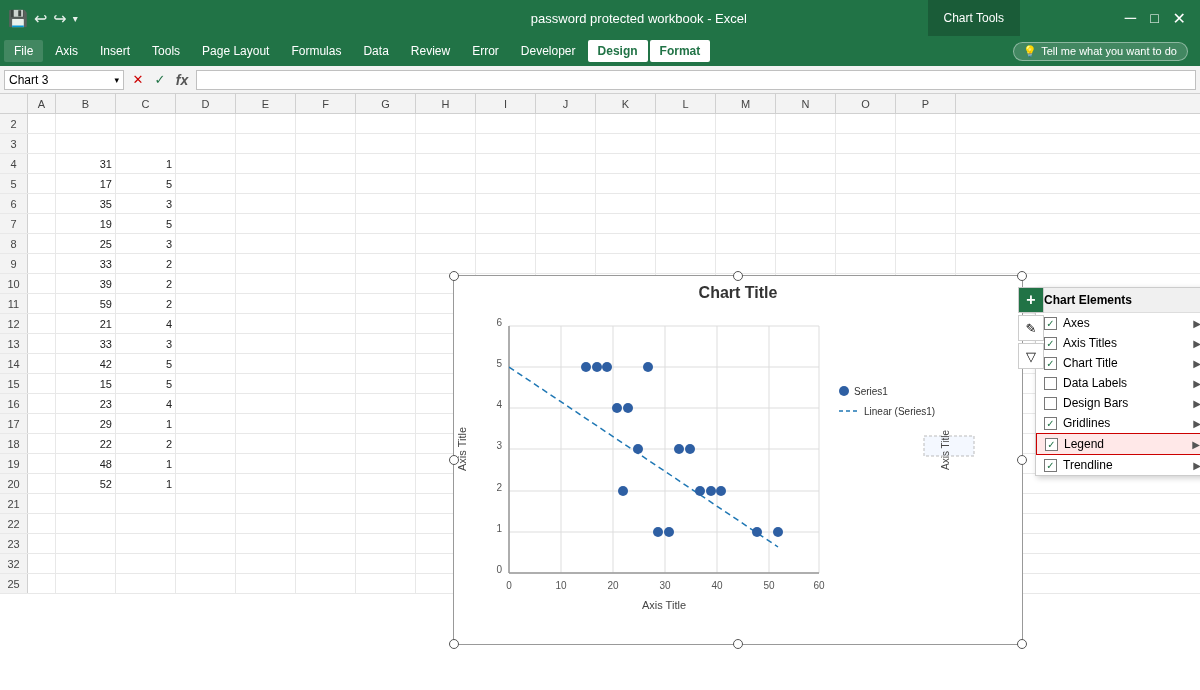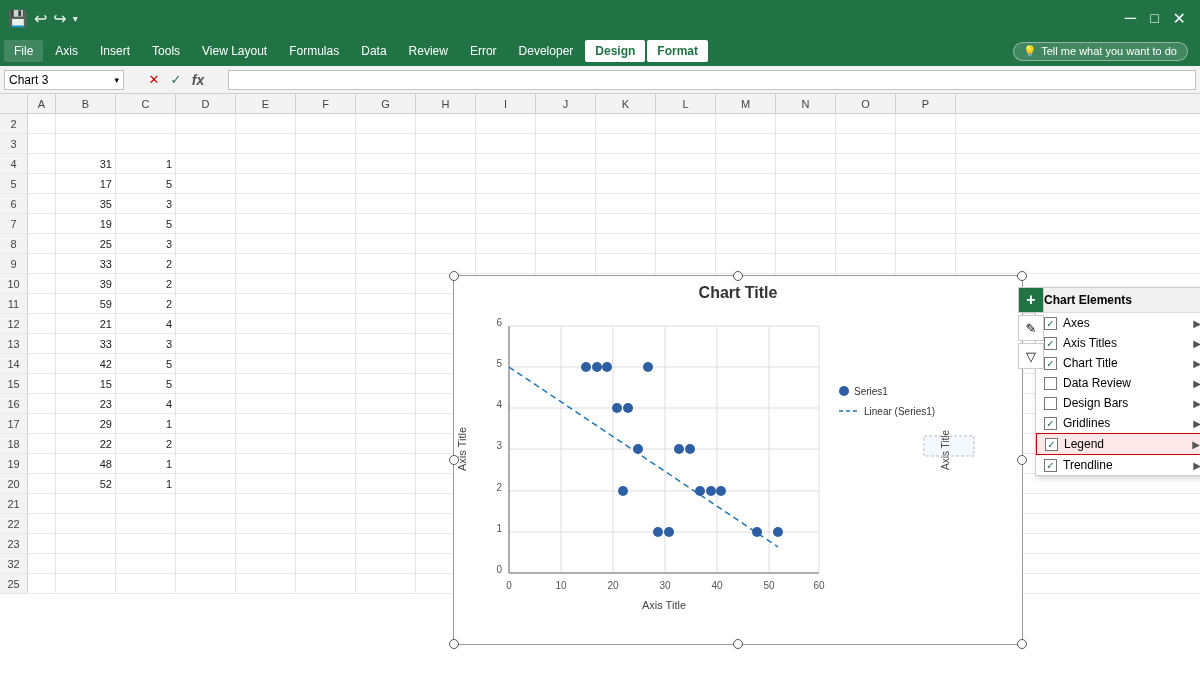--- a/index.html
+++ b/index.html
@@ -52,21 +52,21 @@
     }
 
     
     #formula-bar {
       background: #f3f3f3;
       border-bottom: 1px solid #d0d0d0;
       height: 28px;
       display: flex;
       align-items: center;
       padding: 0 4px;
-      gap: 20px;
+      gap: 4px;
     }
     .name-box {
       width: 120px;
       border: 1px solid #c0c0c0;
       background: white;
       height: 20px;
       font-size: 12px;
       padding: 0 4px;
       display: flex;
       align-items: center;
@@ -233,33 +233,37 @@
 
 <div style="position:relative; width:1200px; height:690px; overflow:hidden;">
 
   <div id="title-bar">
     <div class="title-bar-icons">
       <span>💾</span>
       <span>↩</span>
       <span>↪</span>
       <span style="font-size:10px;">▾</span>
     </div>
+    <div class="title-center">password protected workbook  -  Excel</div>
+    <div style="position:absolute;right:180px;top:0;height:36px;display:flex;align-items:center;background:#1a5c38;padding:0 16px;">
+      <span style="color:white;font-size:12px;">Chart Tools</span>
+    </div>
     <div style="position:absolute;right:0;top:0;height:36px;display:flex;align-items:center;gap:2px;padding:0 8px;">
       <span style="color:white;font-size:16px;cursor:pointer;padding:0 6px;">─</span>
       <span style="color:white;font-size:14px;cursor:pointer;padding:0 6px;">□</span>
       <span style="color:white;font-size:16px;cursor:pointer;padding:0 6px;">✕</span>
     </div>
   </div>
 
   <div id="menu-bar">
     <div class="menu-item" style="background:rgba(255,255,255,0.15);">File</div>
     <div class="menu-item">Axis</div>
     <div class="menu-item">Insert</div>
     <div class="menu-item">Tools</div>
-    <div class="menu-item">View Layout</div>
+    <div class="menu-item">Page Layout</div>
     <div class="menu-item">Formulas</div>
     <div class="menu-item">Data</div>
     <div class="menu-item">Review</div>
     <div class="menu-item">Error</div>
     <div class="menu-item">Developer</div>
     <div class="menu-item active" style="background:white;color:#217346;font-weight:bold;">Design</div>
     <div class="menu-item active" style="background:white;color:#217346;font-weight:bold;">Format</div>
     <div class="tell-me">
       <span>💡</span>
       <span>Tell me what you want to do</span>
@@ -875,21 +879,21 @@
       <span>Axis Titles</span>
       <span class="ce-arrow">▶</span>
     </div>
     <div class="ce-item">
       <div class="ce-checkbox checked"></div>
       <span>Chart Title</span>
       <span class="ce-arrow">▶</span>
     </div>
     <div class="ce-item">
       <div class="ce-checkbox"></div>
-      <span>Data Review</span>
+      <span>Data Labels</span>
       <span class="ce-arrow">▶</span>
     </div>
     <div class="ce-item">
       <div class="ce-checkbox"></div>
       <span>Design Bars</span>
       <span class="ce-arrow">▶</span>
     </div>
     <div class="ce-item">
       <div class="ce-checkbox checked"></div>
       <span>Gridlines</span>

